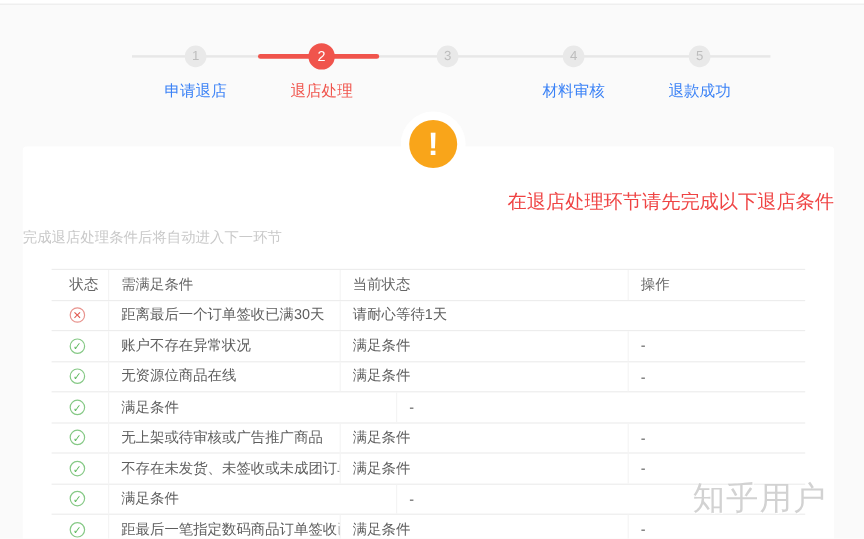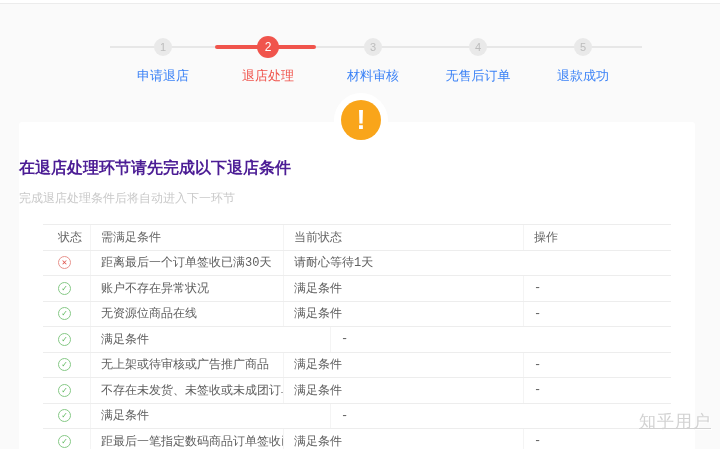--- a/index.html
+++ b/index.html
@@ -26,44 +26,44 @@
   
   .card { position:absolute; left:19px; top:122px; width:676px; height:340px; background:#fff; border-radius:3px; }
   .warn {
     position:absolute; left:334px; top:93px; width:54px; height:54px; border-radius:50%;
     background:#fff; z-index:3; display:flex; align-items:center; justify-content:center;
   }
   .warn-inner {
     width:40px; height:40px; border-radius:50%; background:#f9a51a;
     color:#fff; font-size:27px; font-weight:bold; text-align:center; line-height:40px;
   }
-  .card-title { padding-top:36px; text-align:left; font-size:16px; font-weight:bold; color:#4c1d95; }
+  .card-title { padding-top:36px; text-align:right; font-size:16px; font-weight:normal; color:#ef4444; }
   .card-subtitle { margin-top:11px; text-align:left; font-size:12px; color:#c9c9c9; }
 
   
   .cond-table { margin:17px 24px 0 24px; border-top:1px solid #ededed; }
   .tr { display:flex; align-items:center; height:25.5px; border-bottom:1px solid #ededed; font-size:12px; color:#5e5e5e; }
   .tr.thead { color:#666; }
-  .td { height:100%; display:flex; align-items:center; overflow:hidden; white-space:nowrap;font-family:Liberation Mono, monospace; }
+  .td { height:100%; display:flex; align-items:center; overflow:hidden; white-space:nowrap; }
   .td-status { width:47px; padding-left:15px; }
   .td-cond   { width:193px; padding-left:10px; border-left:1px solid #f4f4f4; }
   .td-cur    { width:240px; padding-left:10px; border-left:1px solid #f4f4f4; }
   .td-op     { flex:1; padding-left:10px; border-left:1px solid #f4f4f4;text-align:center; }
   .tr.thead .td { border-left-color:#f4f4f4; }
 
   .ico {
     display:inline-block; width:13px; height:13px; border-radius:50%;
     border:1px solid; font-size:9px; line-height:12px; text-align:center; font-weight:bold;
   }
   .ico.pass { color:#5cb85c; border-color:#86c986; }
   .ico.fail { color:#e05a52; border-color:#e8938d; }
 
   .watermark {
-    position:absolute; right:9px; bottom:16px; font-size:17px; letter-spacing:1px;
-    color:#d2d2d2; text-shadow:1px 1px 0 #ffffff; z-index:4;text-decoration:underline;
+    position:absolute; right:31px; bottom:16px; font-size:27px; letter-spacing:1px;
+    color:#d2d2d2; text-shadow:1px 1px 0 #ffffff; z-index:4;
   }
 </style>
 </head>
 <body>
 
 <div class="page">
   <div class="top-strip"></div>
 
   <div class="stepper">
     <div class="track"></div>
@@ -72,25 +72,24 @@
     <div class="step" style="left:110px">
       <div class="dot">1</div>
       <div class="lbl">申请退店</div>
     </div>
     <div class="step active" style="left:215px">
       <div class="dot">2</div>
       <div class="lbl">退店处理</div>
     </div>
     <div class="step" style="left:320px">
       <div class="dot">3</div>
-      <div class="lbl">材料审核</div>
     </div>
     <div class="step" style="left:425px">
       <div class="dot">4</div>
-      <div class="lbl">无售后订单</div>
+      <div class="lbl">材料审核</div>
     </div>
     <div class="step" style="left:530px">
       <div class="dot">5</div>
       <div class="lbl">退款成功</div>
     </div>
   </div>
 
   <div class="warn">
     <div class="warn-inner">!</div>
   </div>

